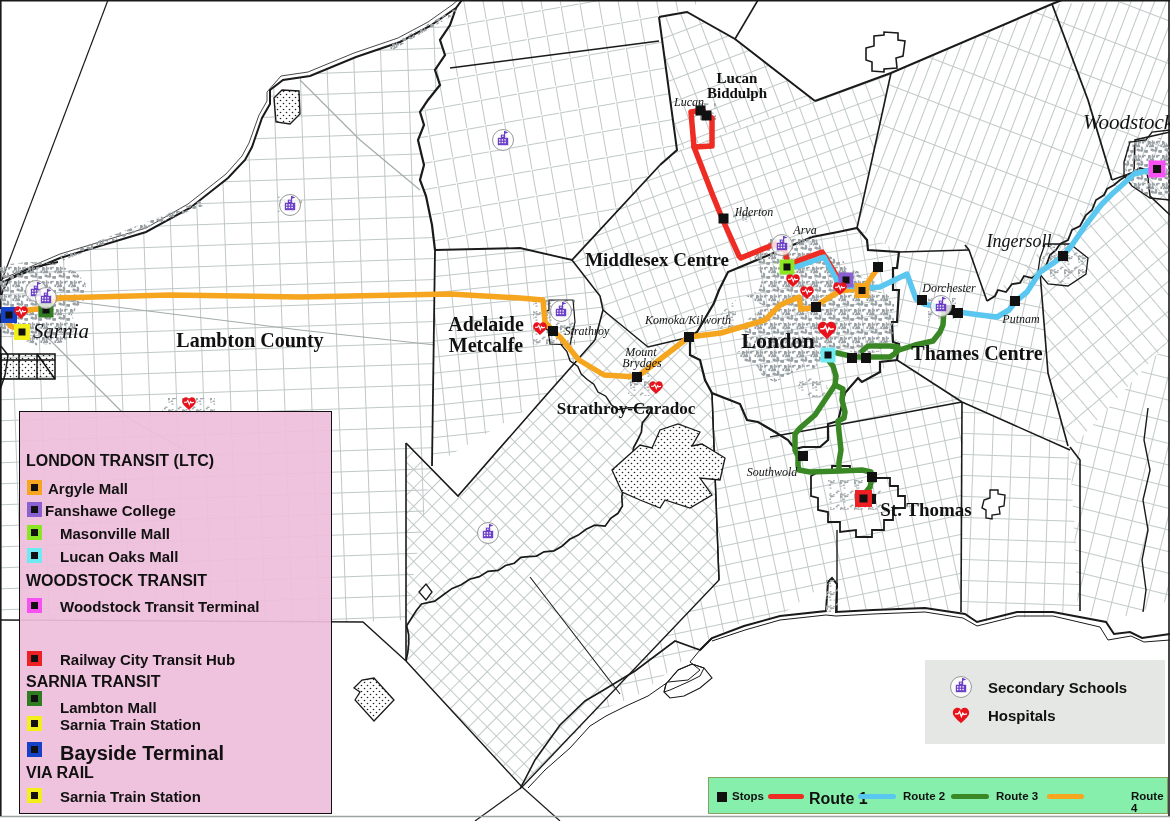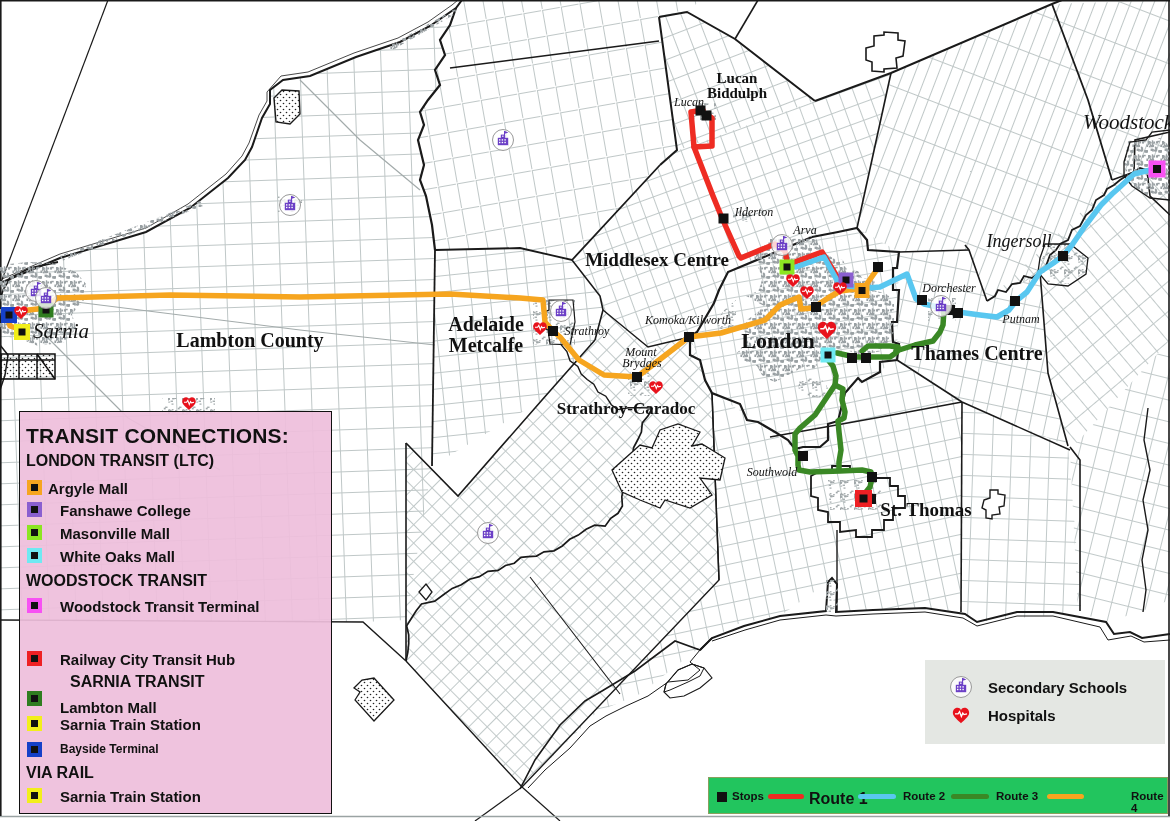--- a/index.html
+++ b/index.html
@@ -471,64 +471,63 @@
 <text x="772" y="476" text-anchor="middle">Southwold</text>
 
 <text x="949" y="292" text-anchor="middle">Dorchester</text>
 
 <text x="1021" y="323" text-anchor="middle">Putnam</text>
 </g>
 </svg>
 
 <div class="box" style="left:19px;top:411px;width:313px;height:403px;background:rgba(238,190,219,0.93);border:1.6px solid #111;font-weight:bold;color:#111;">
 
-<div style="position:absolute;left:6px;top:12px;font-size:21px;letter-spacing:0.2px;">TRANSIT CONNECTIONS:</div>
 
 <div style="position:absolute;left:6px;top:40px;font-size:16px;">LONDON TRANSIT (LTC)</div>
 
 <div style="position:absolute;left:6.5px;top:68px;width:15px;height:15px;background:#f6a51f;"></div>
     <div style="position:absolute;left:10.5px;top:72px;width:7px;height:7px;background:#111;"></div>
     <div style="position:absolute;left:28px;top:68px;font-size:15px;">Argyle Mall</div>
 
 <div style="position:absolute;left:6.5px;top:90px;width:15px;height:15px;background:#8a5fd0;"></div>
     <div style="position:absolute;left:10.5px;top:94px;width:7px;height:7px;background:#111;"></div>
-    <div style="position:absolute;left:40px;top:90px;font-size:15px;text-align:center;">Fanshawe College</div>
+    <div style="position:absolute;left:25px;top:90px;font-size:15px;text-align:center;">Fanshawe College</div>
 
 <div style="position:absolute;left:6.5px;top:113px;width:15px;height:15px;background:#8ce522;"></div>
     <div style="position:absolute;left:10.5px;top:117px;width:7px;height:7px;background:#111;"></div>
     <div style="position:absolute;left:40px;top:113px;font-size:15px;">Masonville Mall</div>
 
 <div style="position:absolute;left:6.5px;top:136px;width:15px;height:15px;background:#6fe9f2;"></div>
     <div style="position:absolute;left:10.5px;top:140px;width:7px;height:7px;background:#111;"></div>
-    <div style="position:absolute;left:40px;top:136px;font-size:15px;">White Oaks Mall</div>
+    <div style="position:absolute;left:40px;top:136px;font-size:15px;">Lucan Oaks Mall</div>
 
 <div style="position:absolute;left:6px;top:160px;font-size:16px;">WOODSTOCK TRANSIT</div>
 
 <div style="position:absolute;left:6.5px;top:186px;width:15px;height:15px;background:#f751f3;"></div>
     <div style="position:absolute;left:10.5px;top:190px;width:7px;height:7px;background:#111;"></div>
     <div style="position:absolute;left:40px;top:186px;font-size:15px;">Woodstock Transit Terminal</div>
 
 
 <div style="position:absolute;left:6.5px;top:239px;width:15px;height:15px;background:#ee2024;"></div>
     <div style="position:absolute;left:10.5px;top:243px;width:7px;height:7px;background:#111;"></div>
     <div style="position:absolute;left:40px;top:239px;font-size:15px;">Railway City Transit Hub</div>
 
-<div style="position:absolute;left:6px;top:261px;font-size:16px;margin-left:44px;">SARNIA TRANSIT</div>
+<div style="position:absolute;left:6px;top:261px;font-size:16px;">SARNIA TRANSIT</div>
 
 <div style="position:absolute;left:6.5px;top:279px;width:15px;height:15px;background:#2f7d20;"></div>
     <div style="position:absolute;left:10.5px;top:283px;width:7px;height:7px;background:#111;"></div>
     <div style="position:absolute;left:40px;top:287px;font-size:15px;">Lambton Mall</div>
 
 <div style="position:absolute;left:6.5px;top:304px;width:15px;height:15px;background:#f2ef1b;"></div>
     <div style="position:absolute;left:10.5px;top:308px;width:7px;height:7px;background:#111;"></div>
     <div style="position:absolute;left:40px;top:304px;font-size:15px;">Sarnia Train Station</div>
 
 <div style="position:absolute;left:6.5px;top:330px;width:15px;height:15px;background:#1540c8;"></div>
     <div style="position:absolute;left:10.5px;top:334px;width:7px;height:7px;background:#111;"></div>
-    <div style="position:absolute;left:40px;top:330px;font-size:12px;">Bayside Terminal</div>
+    <div style="position:absolute;left:40px;top:330px;font-size:20px;">Bayside Terminal</div>
 
 <div style="position:absolute;left:6px;top:352px;font-size:16px;">VIA RAIL</div>
 
 <div style="position:absolute;left:6.5px;top:376px;width:15px;height:15px;background:#f2ef1b;"></div>
     <div style="position:absolute;left:10.5px;top:380px;width:7px;height:7px;background:#111;"></div>
     <div style="position:absolute;left:40px;top:376px;font-size:15px;">Sarnia Train Station</div>
 </div>
 
 <div class="box" style="left:925px;top:660px;width:240px;height:84px;background:#e4e7e3;font-weight:bold;color:#111;">
 
@@ -538,21 +537,21 @@
 
 <div style="position:absolute;left:63px;top:19px;font-size:15px;">Secondary Schools</div>
 
 <svg style="position:absolute;left:27px;top:47px" width="18" height="18" viewBox="-7.5 -7.5 15 15">
       <use href="#hrt"></use>
     </svg>
 
 <div style="position:absolute;left:63px;top:47px;font-size:15px;">Hospitals</div>
 </div>
 
-<div class="box" style="left:708px;top:777px;width:460px;height:37px;background:#22c55e;border:1px solid #89a05e;font-weight:bold;color:#111;">
+<div class="box" style="left:708px;top:777px;width:460px;height:37px;background:#86efac;border:1px solid #89a05e;font-weight:bold;color:#111;">
 
 <div style="position:absolute;left:8px;top:14px;width:10px;height:10px;background:#111;"></div>
 
 <div style="position:absolute;left:23px;top:12px;font-size:11.5px;">Stops</div>
 
 <div style="position:absolute;left:59px;top:16px;width:36px;height:5px;background:#ee2c23;border-radius:3px;"></div>
 
 <div style="position:absolute;left:100px;top:12px;font-size:16px;">Route 1</div>
 
 <div style="position:absolute;left:149px;top:16px;width:38px;height:5px;background:#59c7f0;border-radius:3px;"></div>

